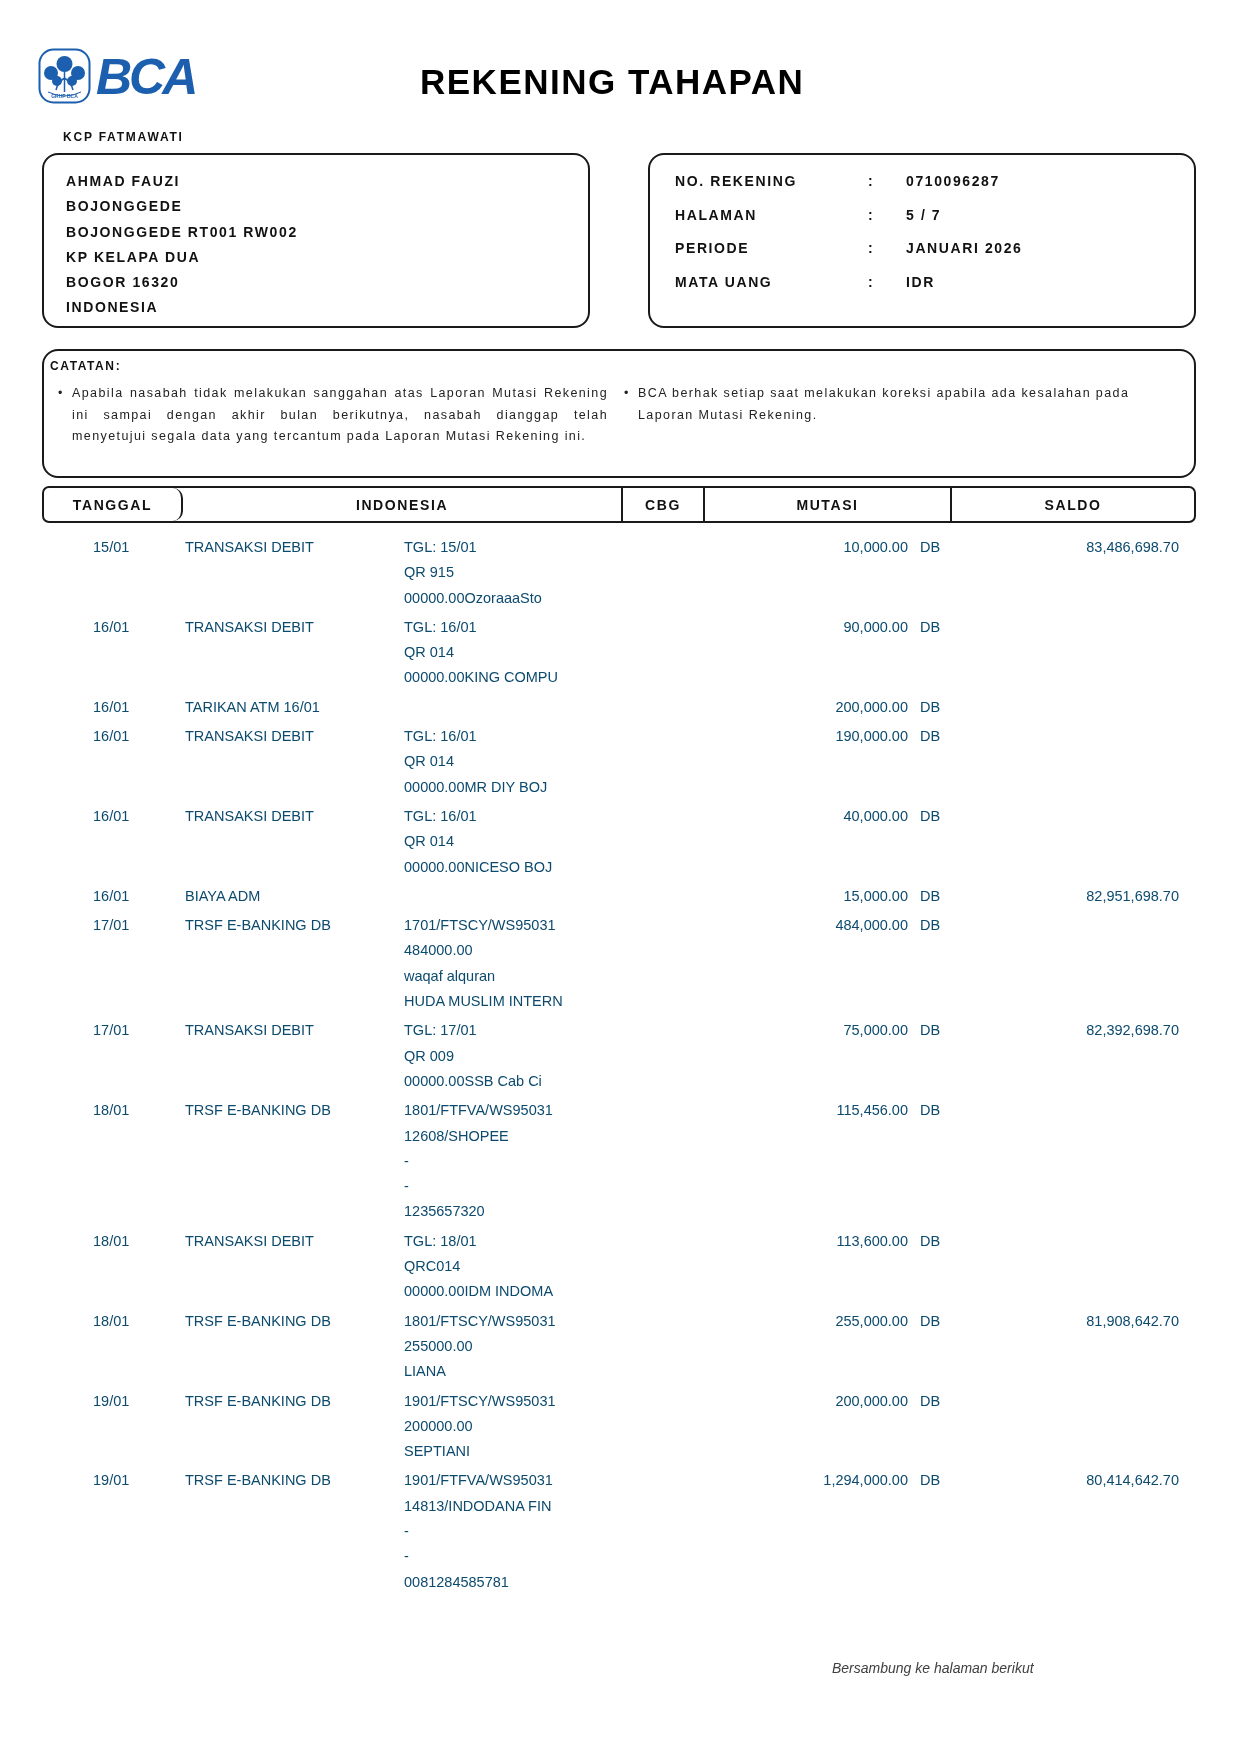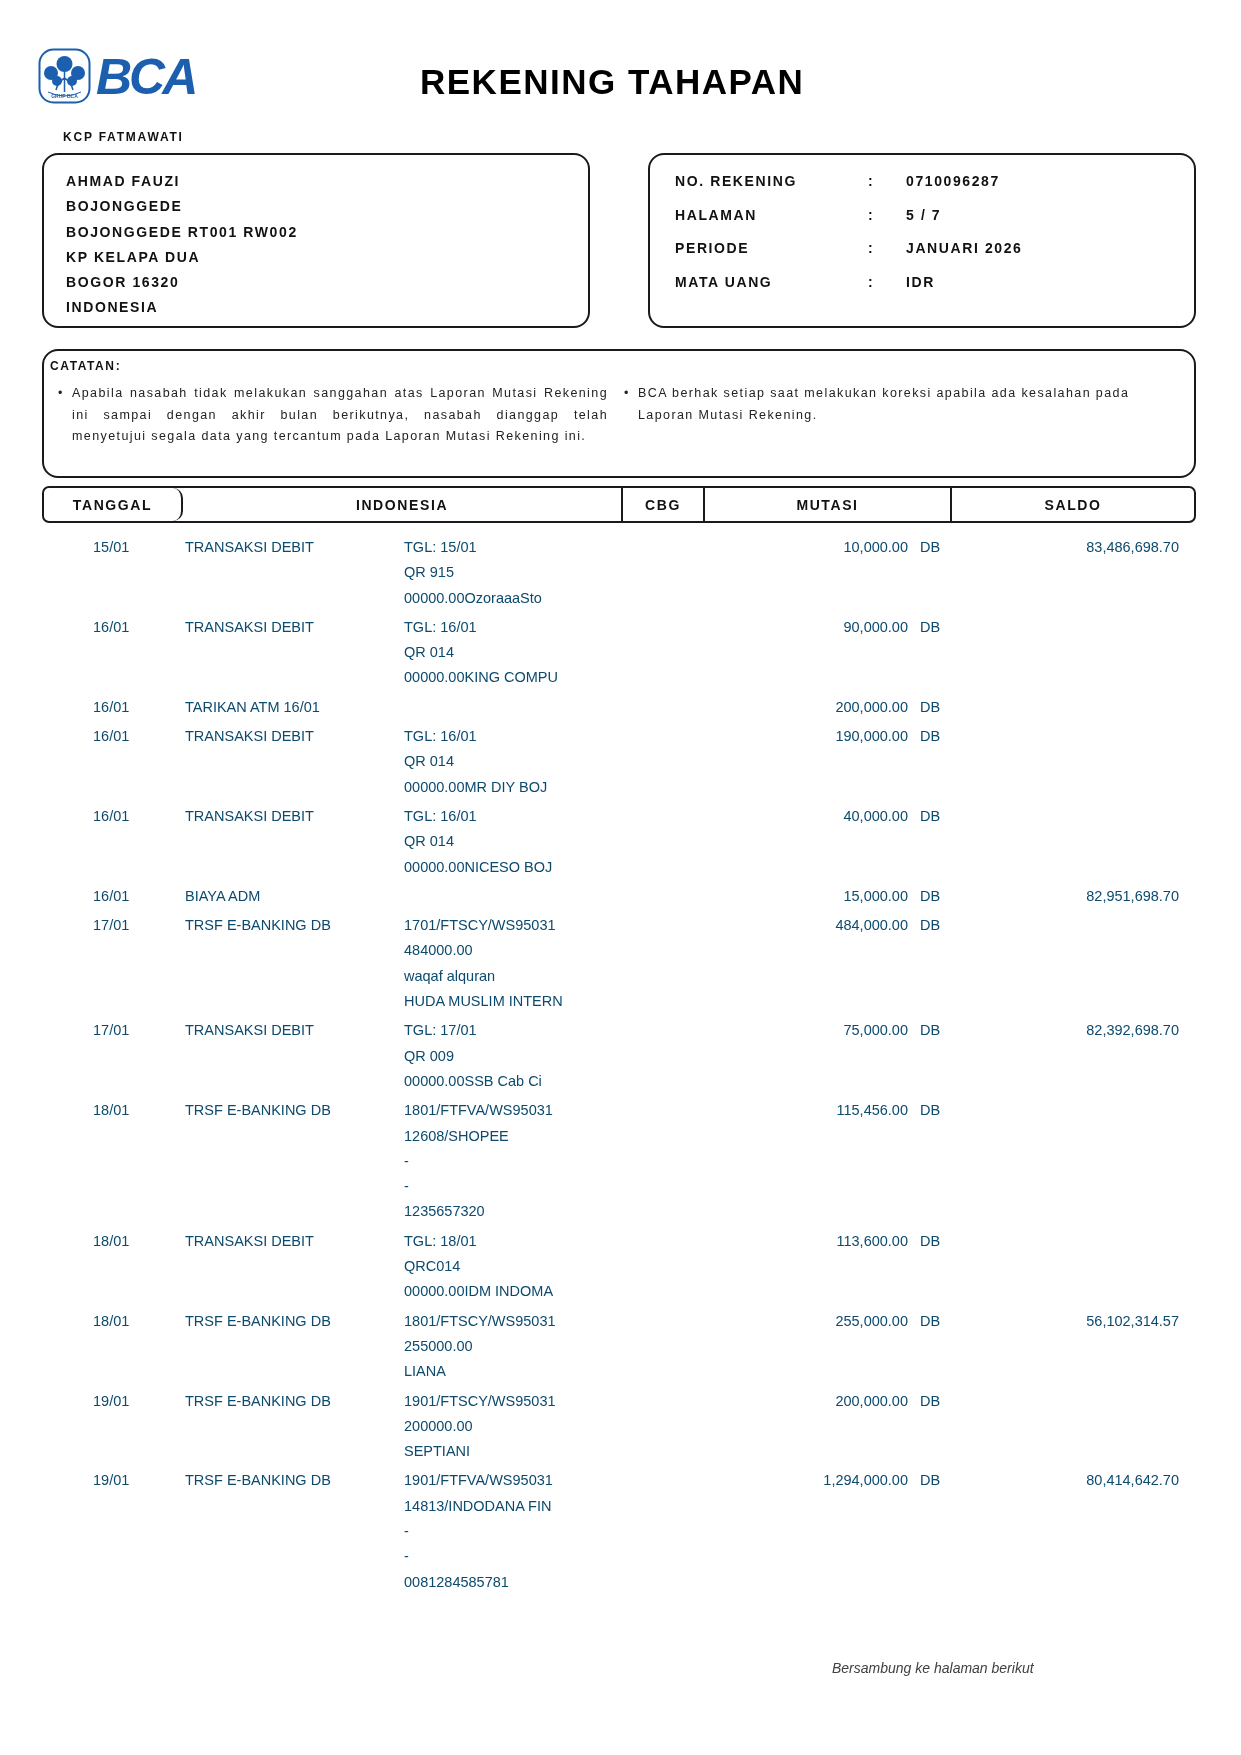--- a/index.html
+++ b/index.html
@@ -247,21 +247,21 @@
         <div class="dl">TGL: 18/01</div>
         <div class="dl">QRC014</div>
         <div class="dl">00000.00IDM INDOMA</div>
       </div>
     </div>
     <div class="tr">
       <div class="td-date cell-line">18/01</div>
       <div class="td-type cell-line">TRSF E-BANKING DB</div>
       <div class="td-amt cell-line">255,000.00</div>
       <div class="td-dc cell-line">DB</div>
-      <div class="td-bal cell-line">56,102,314.57</div>
+      <div class="td-bal cell-line">81,908,642.70</div>
       <div class="td-desc">
         <div class="dl">1801/FTSCY/WS95031</div>
         <div class="dl">255000.00</div>
         <div class="dl">LIANA</div>
       </div>
     </div>
     <div class="tr">
       <div class="td-date cell-line">19/01</div>
       <div class="td-type cell-line">TRSF E-BANKING DB</div>
       <div class="td-amt cell-line">200,000.00</div>

